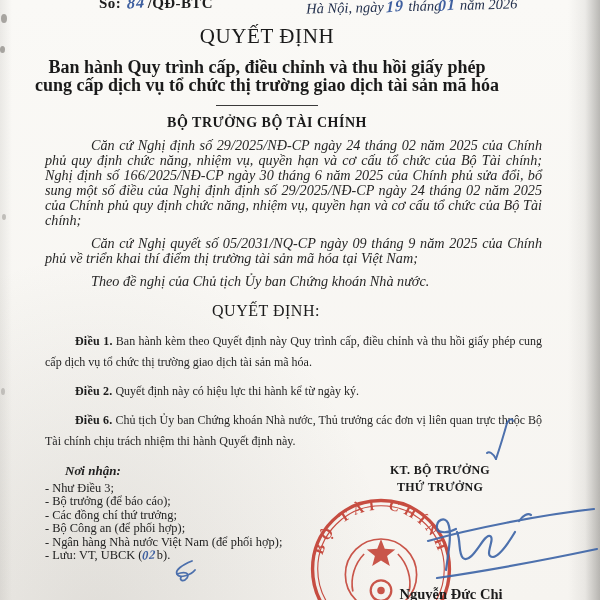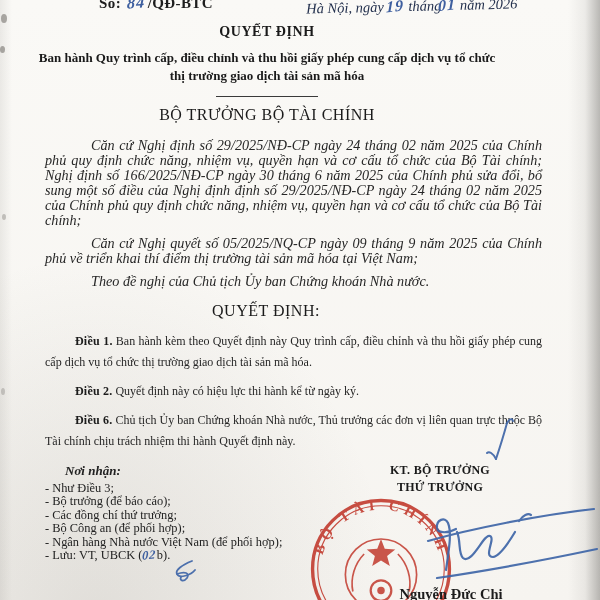--- a/index.html
+++ b/index.html
@@ -34,24 +34,24 @@
   .hand{
     color:#3e5f9f;font-style:italic;font-weight:bold;
     display:inline-block;transform:rotate(-5deg) skewX(-7deg);
     font-size:1.1em;letter-spacing:1px;
   }
   .hand.day{margin:0 1px 0 2px;}
   .hand.month{margin-left:-3px;}
   .hand.num{margin:0 2px;}
 
   .headings{position:absolute;top:24px;left:0;width:534px;text-align:center;color:#1a1a1a;}
-  .title{font-size:14px;font-weight:bold;letter-spacing:.6px;}
-  .subtitle{width:474px;margin:9px auto 0;font-size:13px;font-weight:bold;line-height:18px;}
+  .title{font-size:21px;font-weight:normal;letter-spacing:.6px;}
+  .subtitle{width:474px;margin:9px auto 0;font-size:18px;font-weight:bold;line-height:18px;}
   .rule{width:102px;border-top:1.6px solid #3a3a3a;margin:11px auto 9px;}
-  .issuer{font-size:16px;font-weight:normal;letter-spacing:.5px;}
+  .issuer{font-size:14px;font-weight:bold;letter-spacing:.5px;}
 
   .body-text{position:absolute;top:138px;left:45px;width:497px;}
   .preamble{
     margin:0 0 8px;font-style:italic;font-size:14.2px;line-height:15px;
     text-align:justify;text-indent:46px;
   }
   .decision-heading{
     width:442px;text-align:center;font-weight:normal;font-size:16px;
     letter-spacing:.5px;margin:13px 0 11px;color:#1a1a1a;
   }
@@ -91,21 +91,21 @@
 
   <div class="headings">
     <div class="title">QUYẾT ĐỊNH</div>
     <div class="subtitle">Ban hành Quy trình cấp, điều chỉnh và thu hồi giấy phép cung cấp dịch vụ tổ chức thị trường giao dịch tài sản mã hóa</div>
     <div class="rule"></div>
     <div class="issuer">BỘ TRƯỞNG BỘ TÀI CHÍNH</div>
   </div>
 
   <div class="body-text">
     <p class="preamble">Căn cứ Nghị định số 29/2025/NĐ-CP ngày 24 tháng 02 năm 2025 của Chính phủ quy định chức năng, nhiệm vụ, quyền hạn và cơ cấu tổ chức của Bộ Tài chính; Nghị định số 166/2025/NĐ-CP ngày 30 tháng 6 năm 2025 của Chính phủ sửa đổi, bổ sung một số điều của Nghị định định số 29/2025/NĐ-CP ngày 24 tháng 02 năm 2025 của Chính phủ quy định chức năng, nhiệm vụ, quyền hạn và cơ cấu tổ chức của Bộ Tài chính;</p>
-    <p class="preamble">Căn cứ Nghị quyết số 05/2025/NQ-CP ngày 09 tháng 9 năm 2025 của Chính phủ về triển khai thí điểm thị trường tài sản mã hóa tại Việt Nam;</p>
+    <p class="preamble">Căn cứ Nghị quyết số 05/2031/NQ-CP ngày 09 tháng 9 năm 2025 của Chính phủ về triển khai thí điểm thị trường tài sản mã hóa tại Việt Nam;</p>
     <p class="preamble">Theo đề nghị của Chủ tịch Ủy ban Chứng khoán Nhà nước.</p>
     <div class="decision-heading">QUYẾT ĐỊNH:</div>
     <p class="article"><b>Điều 1.</b> <span>Ban hành kèm theo Quyết định này Quy trình cấp, điều chỉnh và thu hồi giấy phép cung cấp dịch vụ tổ chức thị trường giao dịch tài sản mã hóa.</span></p>
     <p class="article"><b>Điều 2.</b> <span>Quyết định này có hiệu lực thi hành kể từ ngày ký.</span></p>
     <p class="article"><b>Điều 6.</b> <span>Chủ tịch Ủy ban Chứng khoán Nhà nước, Thủ trưởng các đơn vị liên quan trực thuộc Bộ Tài chính chịu trách nhiệm thi hành Quyết định này.</span></p>
   </div>
 
   <div class="recipients">
     <div class="recipients-heading">Nơi nhận:</div>
     <div>- Như Điều 3;</div>

